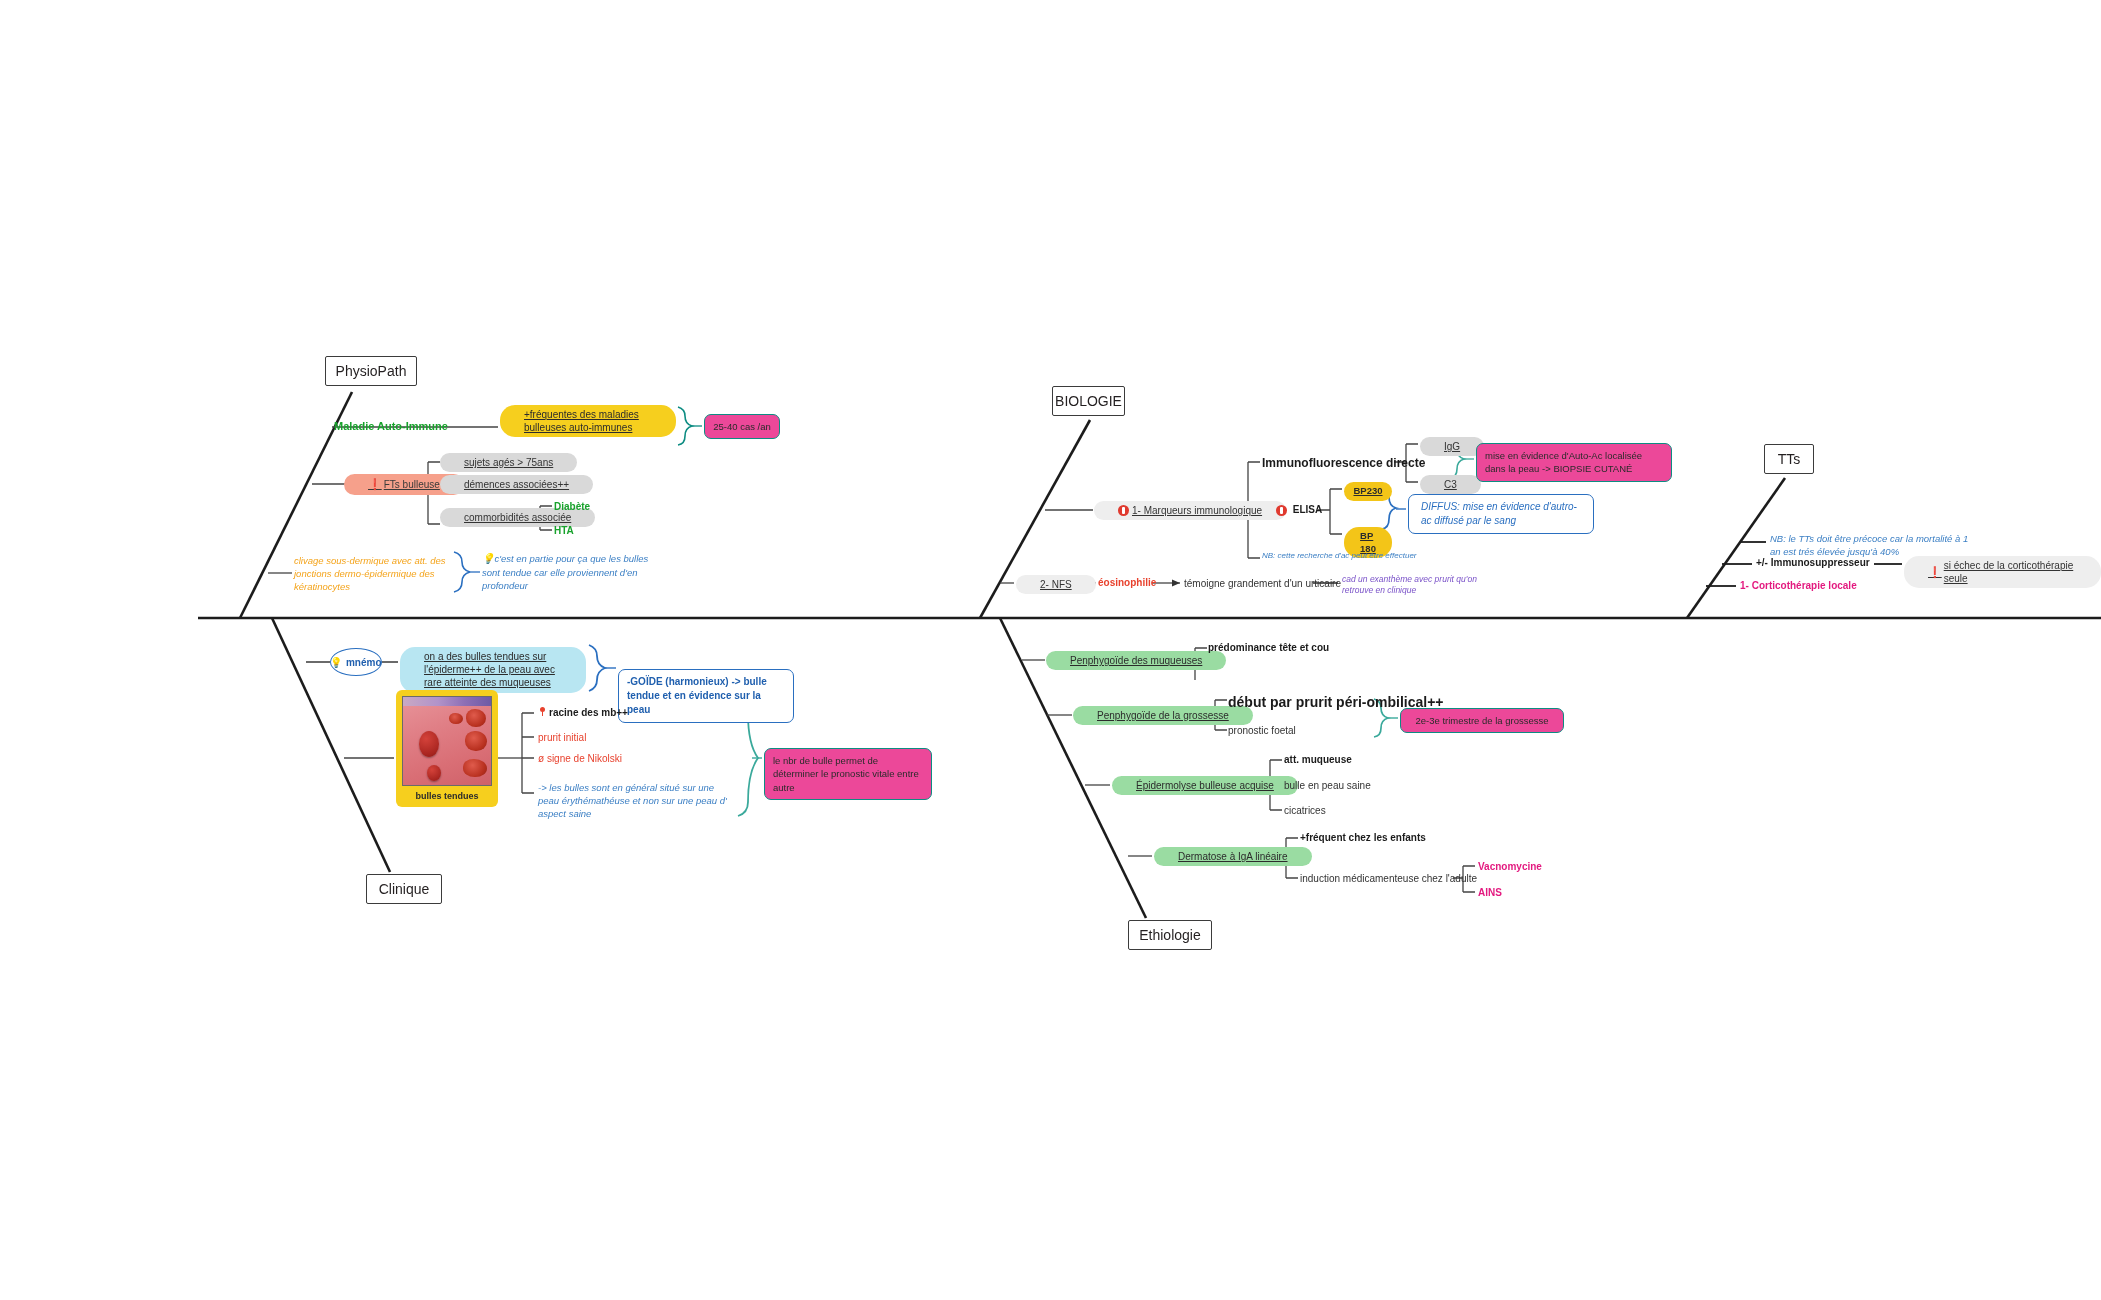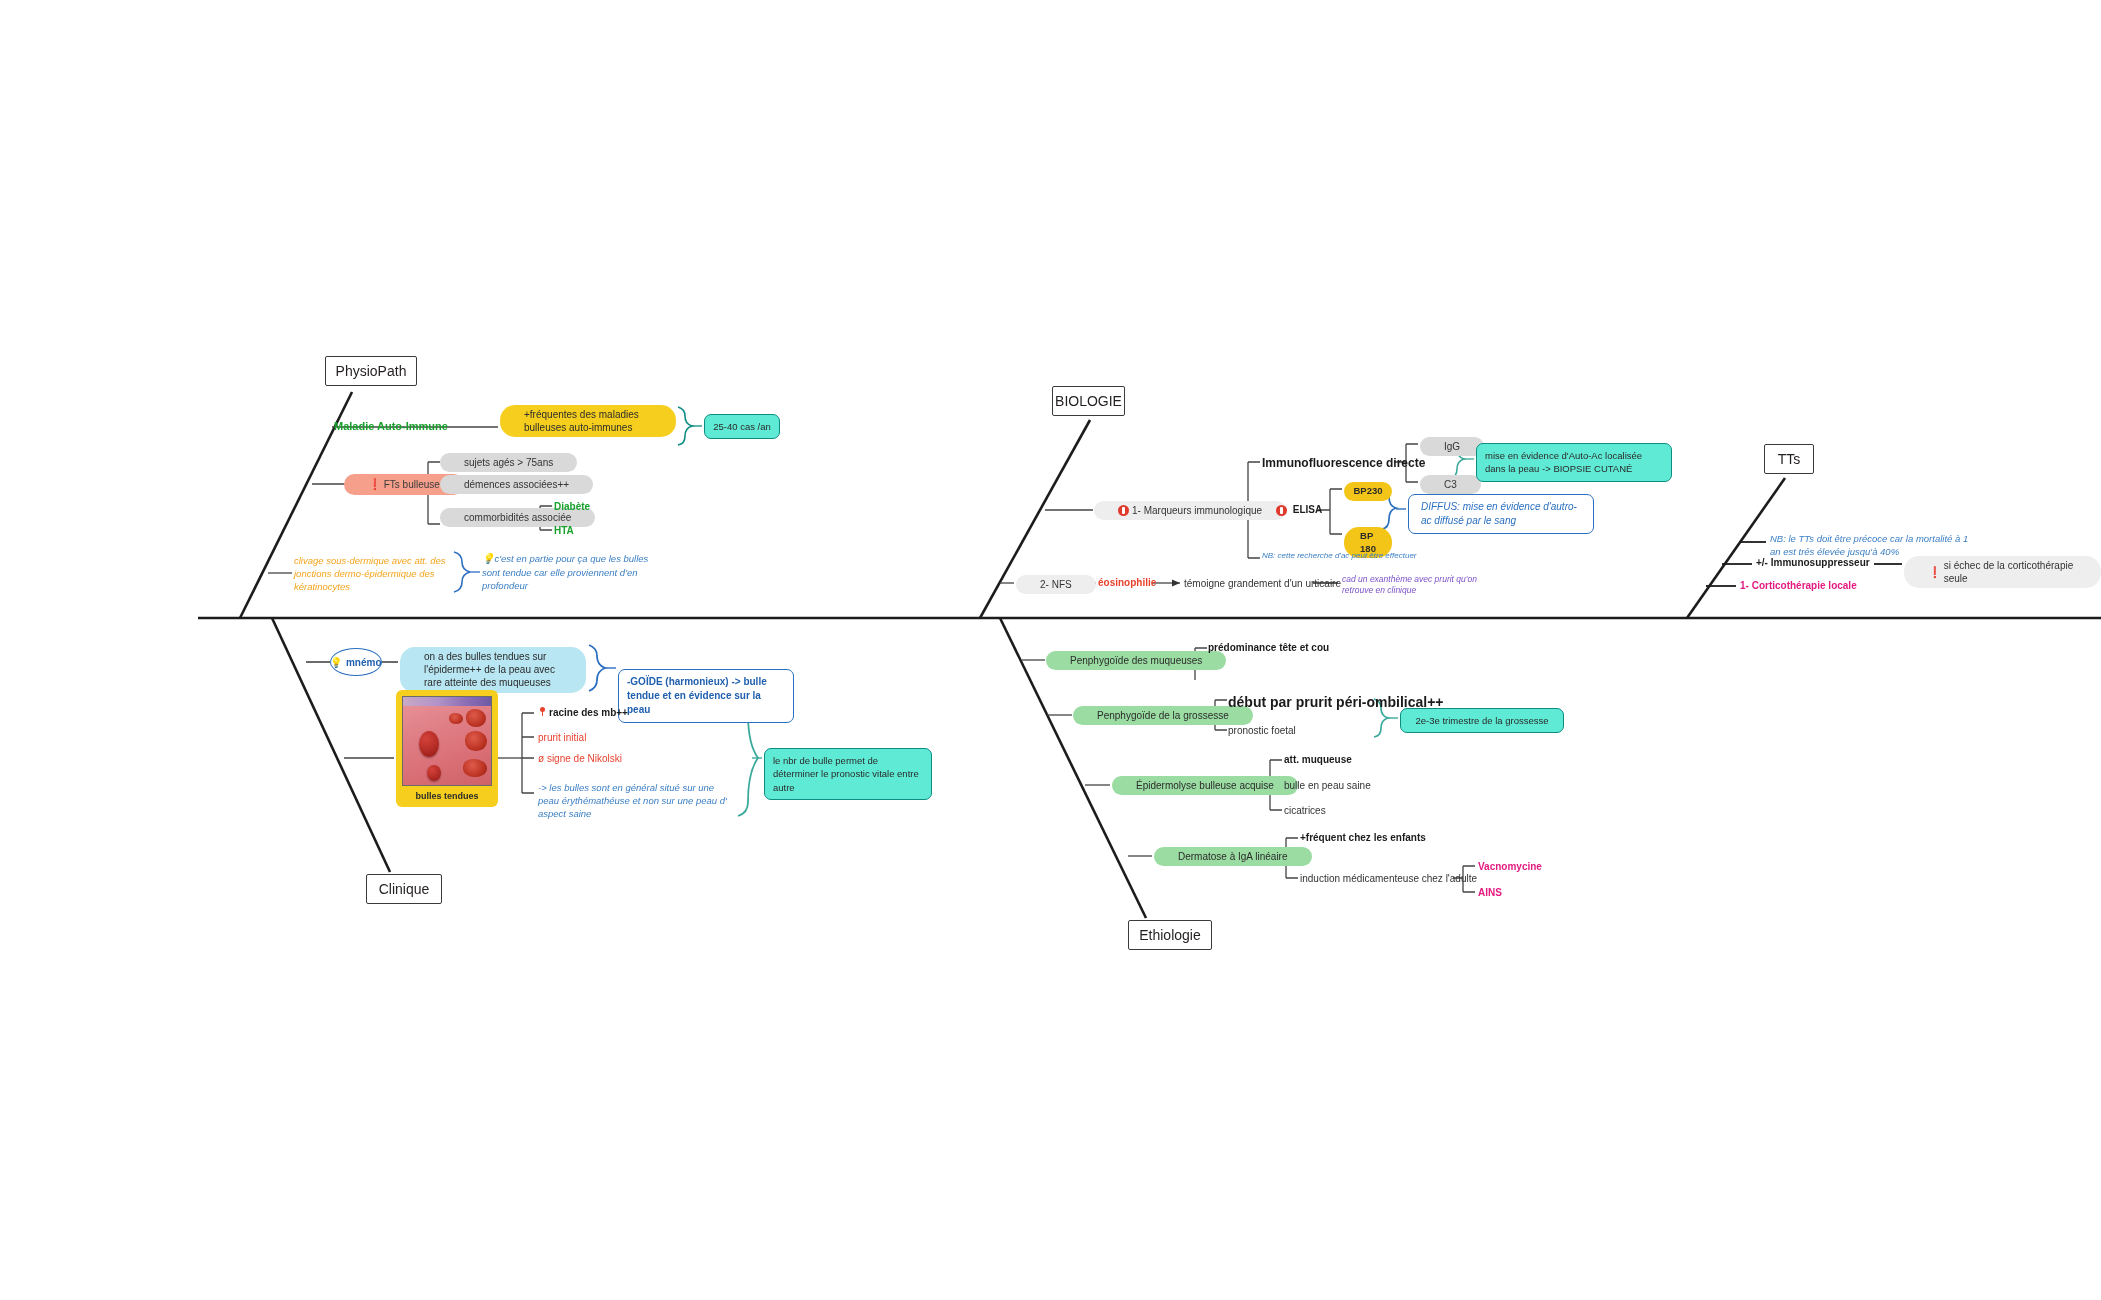--- a/index.html
+++ b/index.html
@@ -23,42 +23,42 @@
   
   .cat{
     border:1.6px solid #3b3b3b;background:#fff;border-radius:2px;
     display:flex;align-items:center;justify-content:center;
     font-size:14px;color:#231f20;padding:4px 10px;
   }
 
   
   .chip{
     display:inline-flex;align-items:center;
-    border-radius:15px;padding:3px 24px;font-size:10px;line-height:1.32;
+    border-radius:15px;padding:3px 24px;font-size:10px;line-height:1.32;text-decoration:underline;
   }
   .chip-grey{background:#d9d9d9;color:#333;}
   .chip-greylight{background:#eeeeee;color:#333;}
   .chip-yellow{background:#f6cf1e;color:#2c2c2c;}
   .chip-yellow2{background:#f3c518;color:#2c2c2c;font-weight:bold;font-size:9.5px;}
   .chip-salmon{background:#f6a08b;color:#3a3a3a;}
   .chip-cyan{background:#b8e6f2;color:#2b2b2b;}
   .chip-green{background:#9adca2;color:#2c2c2c;}
 
   .plain{font-size:10px;color:#333;line-height:1.35;}
   .bold{font-weight:bold;color:#1b1b1b;}
   .green-b{color:#18a22c;font-weight:bold;font-size:10px;}
   .red{color:#e8422e;font-size:10px;}
   .pink-b{color:#e3197f;font-weight:bold;font-size:10px;}
   .blue-i{color:#3b7fc4;font-style:italic;font-size:9.5px;line-height:1.38;}
   .orange-i{color:#f4a41c;font-style:italic;font-size:9.5px;line-height:1.38;}
   .purple-i{color:#7a52c8;font-style:italic;font-size:8.5px;line-height:1.35;}
   .blue-small-i{color:#3b7fc4;font-style:italic;font-size:8px;}
 
   .box-teal{
-    border:1.4px solid #0d8c82;border-radius:7px;background:#5eead4;
+    border:1.4px solid #0d8c82;border-radius:7px;background:#ec4899;
     padding:5px 8px;font-size:9.5px;color:#2b2b2b;line-height:1.4;
   }
   .box-blue{
     border:1.7px solid #2a6fc0;border-radius:7px;background:#fff;
     padding:5px 12px;font-size:10px;color:#2a6fc0;line-height:1.4;font-style:italic;
   }
   .box-blue-b{
     border:1.7px solid #2a6fc0;border-radius:7px;background:#fff;
     padding:5px 8px;font-size:10px;color:#1f5fae;line-height:1.4;font-weight:bold;
   }

